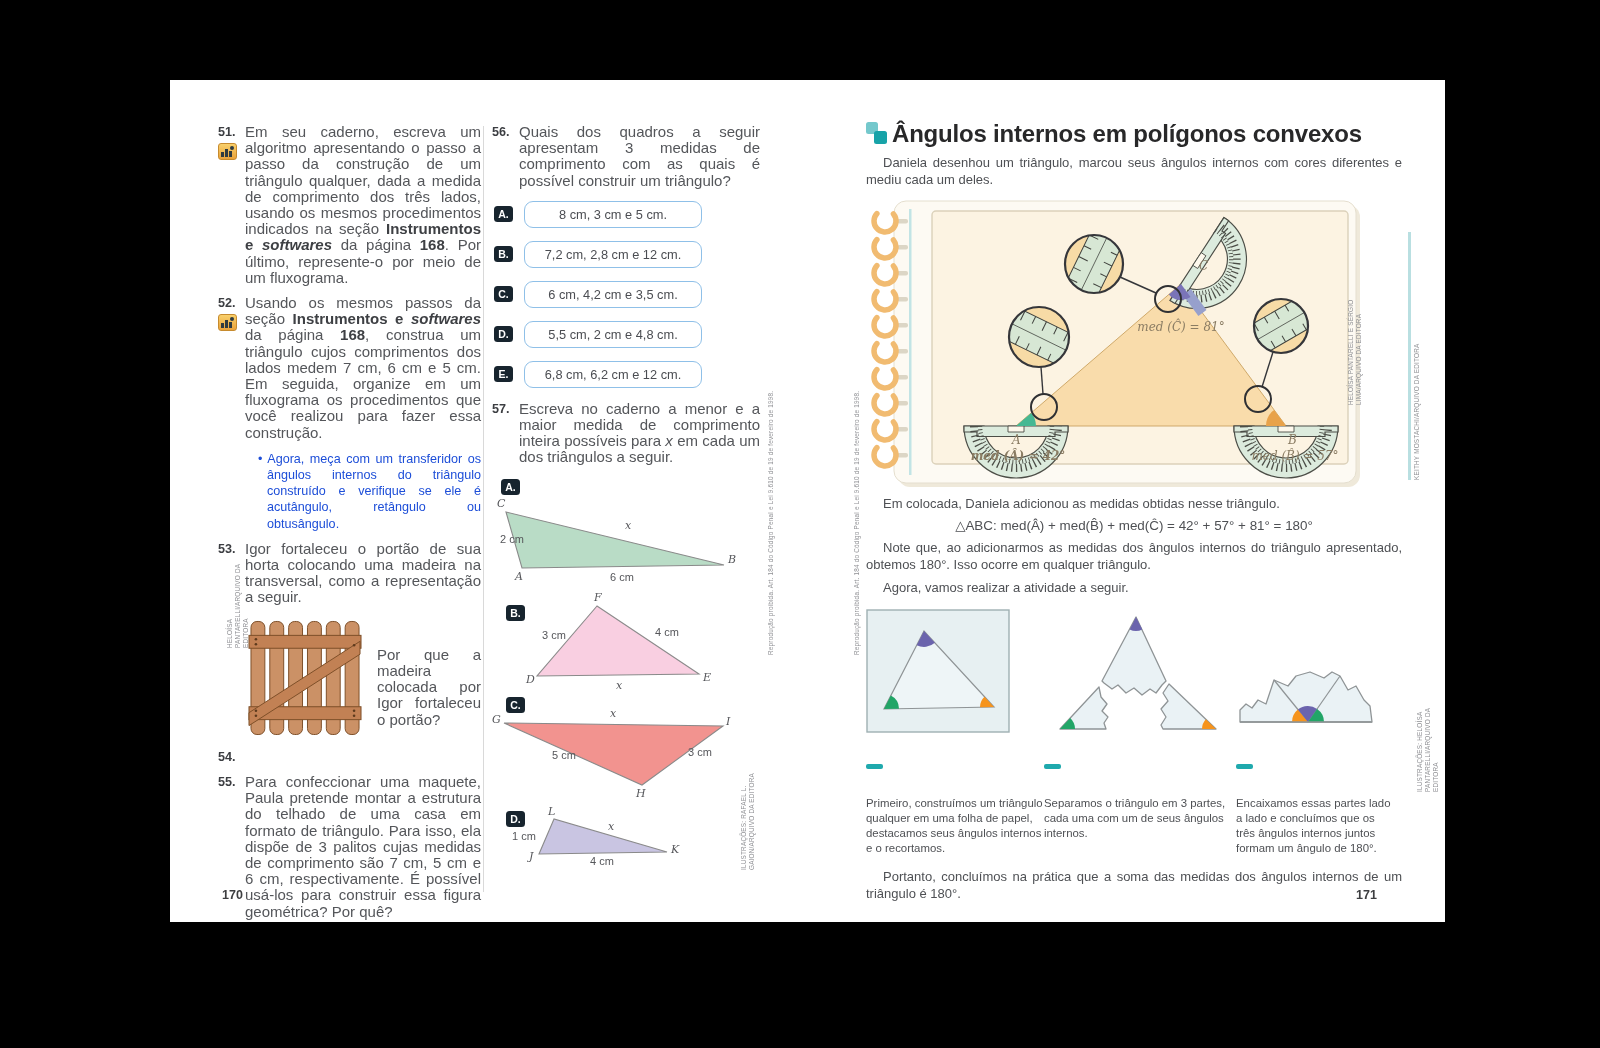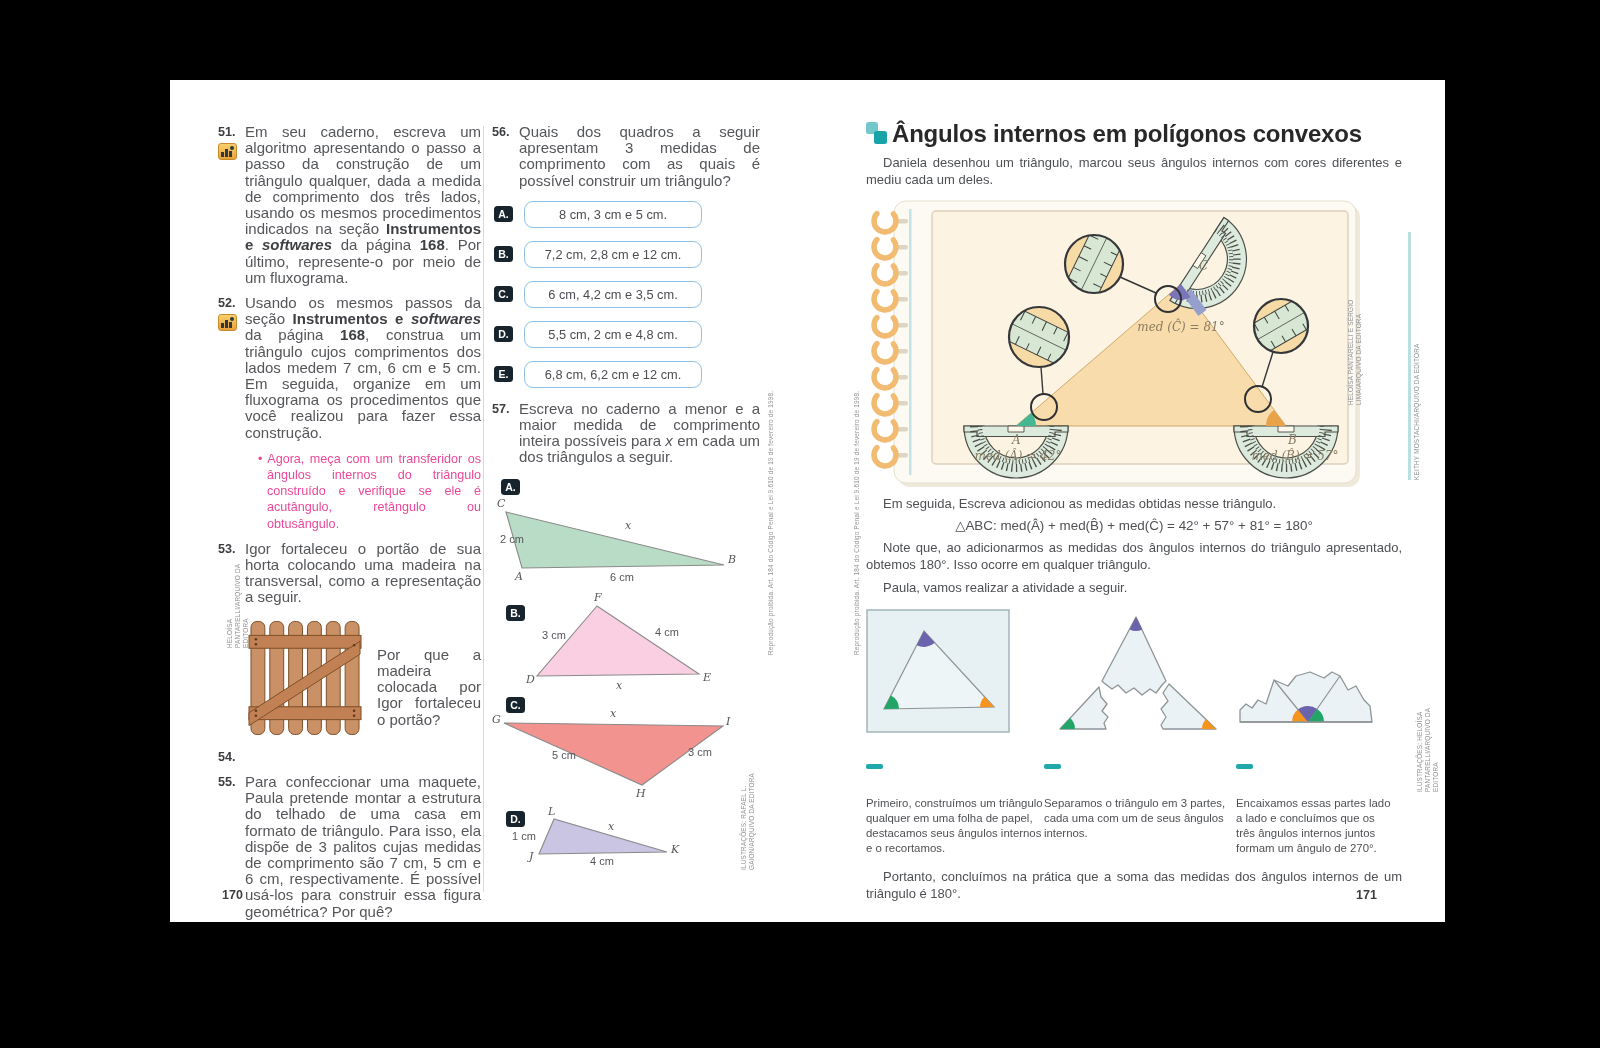--- a/index.html
+++ b/index.html
@@ -7,21 +7,21 @@
          font-family:"Liberation Sans",sans-serif;}
   .spread{position:absolute;left:170px;top:80px;width:1275px;height:842px;background:#ffffff;}
 
   
   .ex{display:flex;margin-bottom:9px;}
   .exlead{width:27px;flex:0 0 27px;}
   .exnum{font-weight:700;color:#3c3e42;font-size:12.6px;line-height:16.2px;display:block;}
   .extext{flex:1;font-size:15px;line-height:16.2px;color:#54565a;text-align:justify;margin:0;}
   .b{font-weight:700;color:#3e4044;}
   .i{font-style:italic;}
-  .bullet{margin:10px 0 9px 40px;font-size:12.6px;line-height:16.2px;color:#ec4899;text-align:justify;
+  .bullet{margin:10px 0 9px 40px;font-size:12.6px;line-height:16.2px;color:#1d4ed8;text-align:justify;
           text-indent:-9px;padding-left:9px;}
   .divider{position:absolute;left:313px;top:46px;width:1px;height:766px;background:#d9d9d9;}
   .col1{position:absolute;left:48px;top:44px;width:263px;}
   .col2{position:absolute;left:322px;top:44px;width:268px;}
   .rightpage{position:absolute;left:696px;top:40px;width:536px;}
 
   
   .algo-icon{display:block;width:17px;height:15px;border-radius:3px;margin-top:3px;
              background:linear-gradient(180deg,#f9d06b,#e9a23b);position:relative;border:1px solid #c78b2e;}
   .algo-icon i{position:absolute;bottom:2px;background:#2e3a40;}
@@ -404,29 +404,29 @@
           <circle cx="176" cy="210" r="13"></circle>
           <circle cx="300" cy="102" r="13"></circle>
           <circle cx="390" cy="202" r="13"></circle>
         </g>
       </svg>
 
       
       <span class="hand" style="left:144px;top:236px;">A</span>
       <span class="hand" style="left:420px;top:236px;">B</span>
       <span class="hand" style="left:331px;top:62px;">C</span>
-      <span class="hand" style="left:95px;top:252px;width:110px;">med (Â) = 42°</span>
+      <span class="hand" style="left:95px;top:252px;width:110px;font-weight:bold;">med (Â) = 42°</span>
       <span class="hand" style="left:372px;top:252px;width:110px;">med (B̂) = 57°</span>
       <span class="hand" style="left:258px;top:123px;width:110px;">med (Ĉ) = 81°</span>
     </div>
 
-    <p class="rp">Em seguida, Escreva adicionou as medidas obtidas nesse triângulo.</p>
+    <p class="rp">Em colocada, Daniela adicionou as medidas obtidas nesse triângulo.</p>
     <p class="equation">△ABC:  med(Â) + med(B̂) + med(Ĉ) = 42° + 57° + 81° = 180°</p>
     <p class="rp">Note que, ao adicionarmos as medidas dos ângulos internos do triângulo apresentado, obtemos 180°. Isso ocorre em qualquer triângulo.</p>
-    <p class="rp">Paula, vamos realizar a atividade a seguir.</p>
+    <p class="rp">Agora, vamos realizar a atividade a seguir.</p>
 
     <div class="figrow">
       <div class="figcol" style="width:178px;">
         <div class="figarea">
           <svg width="145" height="125" viewBox="0 0 145 125">
             <rect x="1" y="1" width="142" height="122" fill="#e7f0f2" stroke="#9fb0b3" stroke-width="1.4"></rect>
             <polygon points="58,22 18,100 128,98" fill="#eef5f7" stroke="#8f9496" stroke-width="1.2"></polygon>
             <path d="M58,22 L50.7,36.2 A16,16 0 0 0 68.8,33.8 Z" fill="#6b64ad"></path>
             <path d="M18,100 L33,99.7 A15,15 0 0 0 24.8,86.6 Z" fill="#22a567"></path>
             <path d="M128,98 L114,98.2 A14,14 0 0 1 118.5,87.7 Z" fill="#f6941d"></path>
@@ -459,21 +459,21 @@
             <path d="M4,62 L4,50 L10,44 L16,48 L22,40 L30,44 L38,20 L52,26 L60,16 L74,12 L88,18 L96,12 L104,16 L112,30 L120,26 L128,40 L134,46 L136,62 Z" fill="#eaf2f5" stroke="#8f9496" stroke-width="1.3" stroke-linejoin="round"></path>
             <line x1="72" y1="62" x2="38" y2="20" stroke="#8f9496" stroke-width="1.2"></line>
             <line x1="72" y1="62" x2="104" y2="16" stroke="#8f9496" stroke-width="1.2"></line>
             <path d="M72,62 L56,62 A16,16 0 0 1 61.9,49.6 Z" fill="#f6941d"></path>
             <path d="M72,62 L61.9,49.6 A16,16 0 0 1 81.1,48.9 Z" fill="#6b64ad"></path>
             <path d="M72,62 L81.1,48.9 A16,16 0 0 1 88,62 Z" fill="#22a567"></path>
             <line x1="4" y1="62" x2="136" y2="62" stroke="#8f9496" stroke-width="1.3"></line>
           </svg>
         </div>
         <div class="dash"></div>
-        <p class="cap">Encaixamos essas partes lado a lado e concluímos que os três ângulos internos juntos formam um ângulo de 270°.</p>
+        <p class="cap">Encaixamos essas partes lado a lado e concluímos que os três ângulos internos juntos formam um ângulo de 180°.</p>
       </div>
     </div>
 
     <p class="rp" style="margin-top:12px;">Portanto, concluímos na prática que a soma das medidas dos ângulos internos de um triângulo é 180°.</p>
   </div>
 
   <div class="vert" style="left:56px;top:478px;height:90px;">HELOÍSA PANTARELLI/ARQUIVO DA EDITORA</div>
   <div class="vert" style="left:570px;top:690px;height:100px;">ILUSTRAÇÕES: RAFAEL L. GAION/ARQUIVO DA EDITORA</div>
   <div class="vert" style="left:597px;top:305px;height:270px;">Reprodução proibida. Art. 184 do Código Penal e Lei 9.610 de 19 de fevereiro de 1998.</div>
   <div class="vert" style="left:683px;top:305px;height:270px;">Reprodução proibida. Art. 184 do Código Penal e Lei 9.610 de 19 de fevereiro de 1998.</div>

